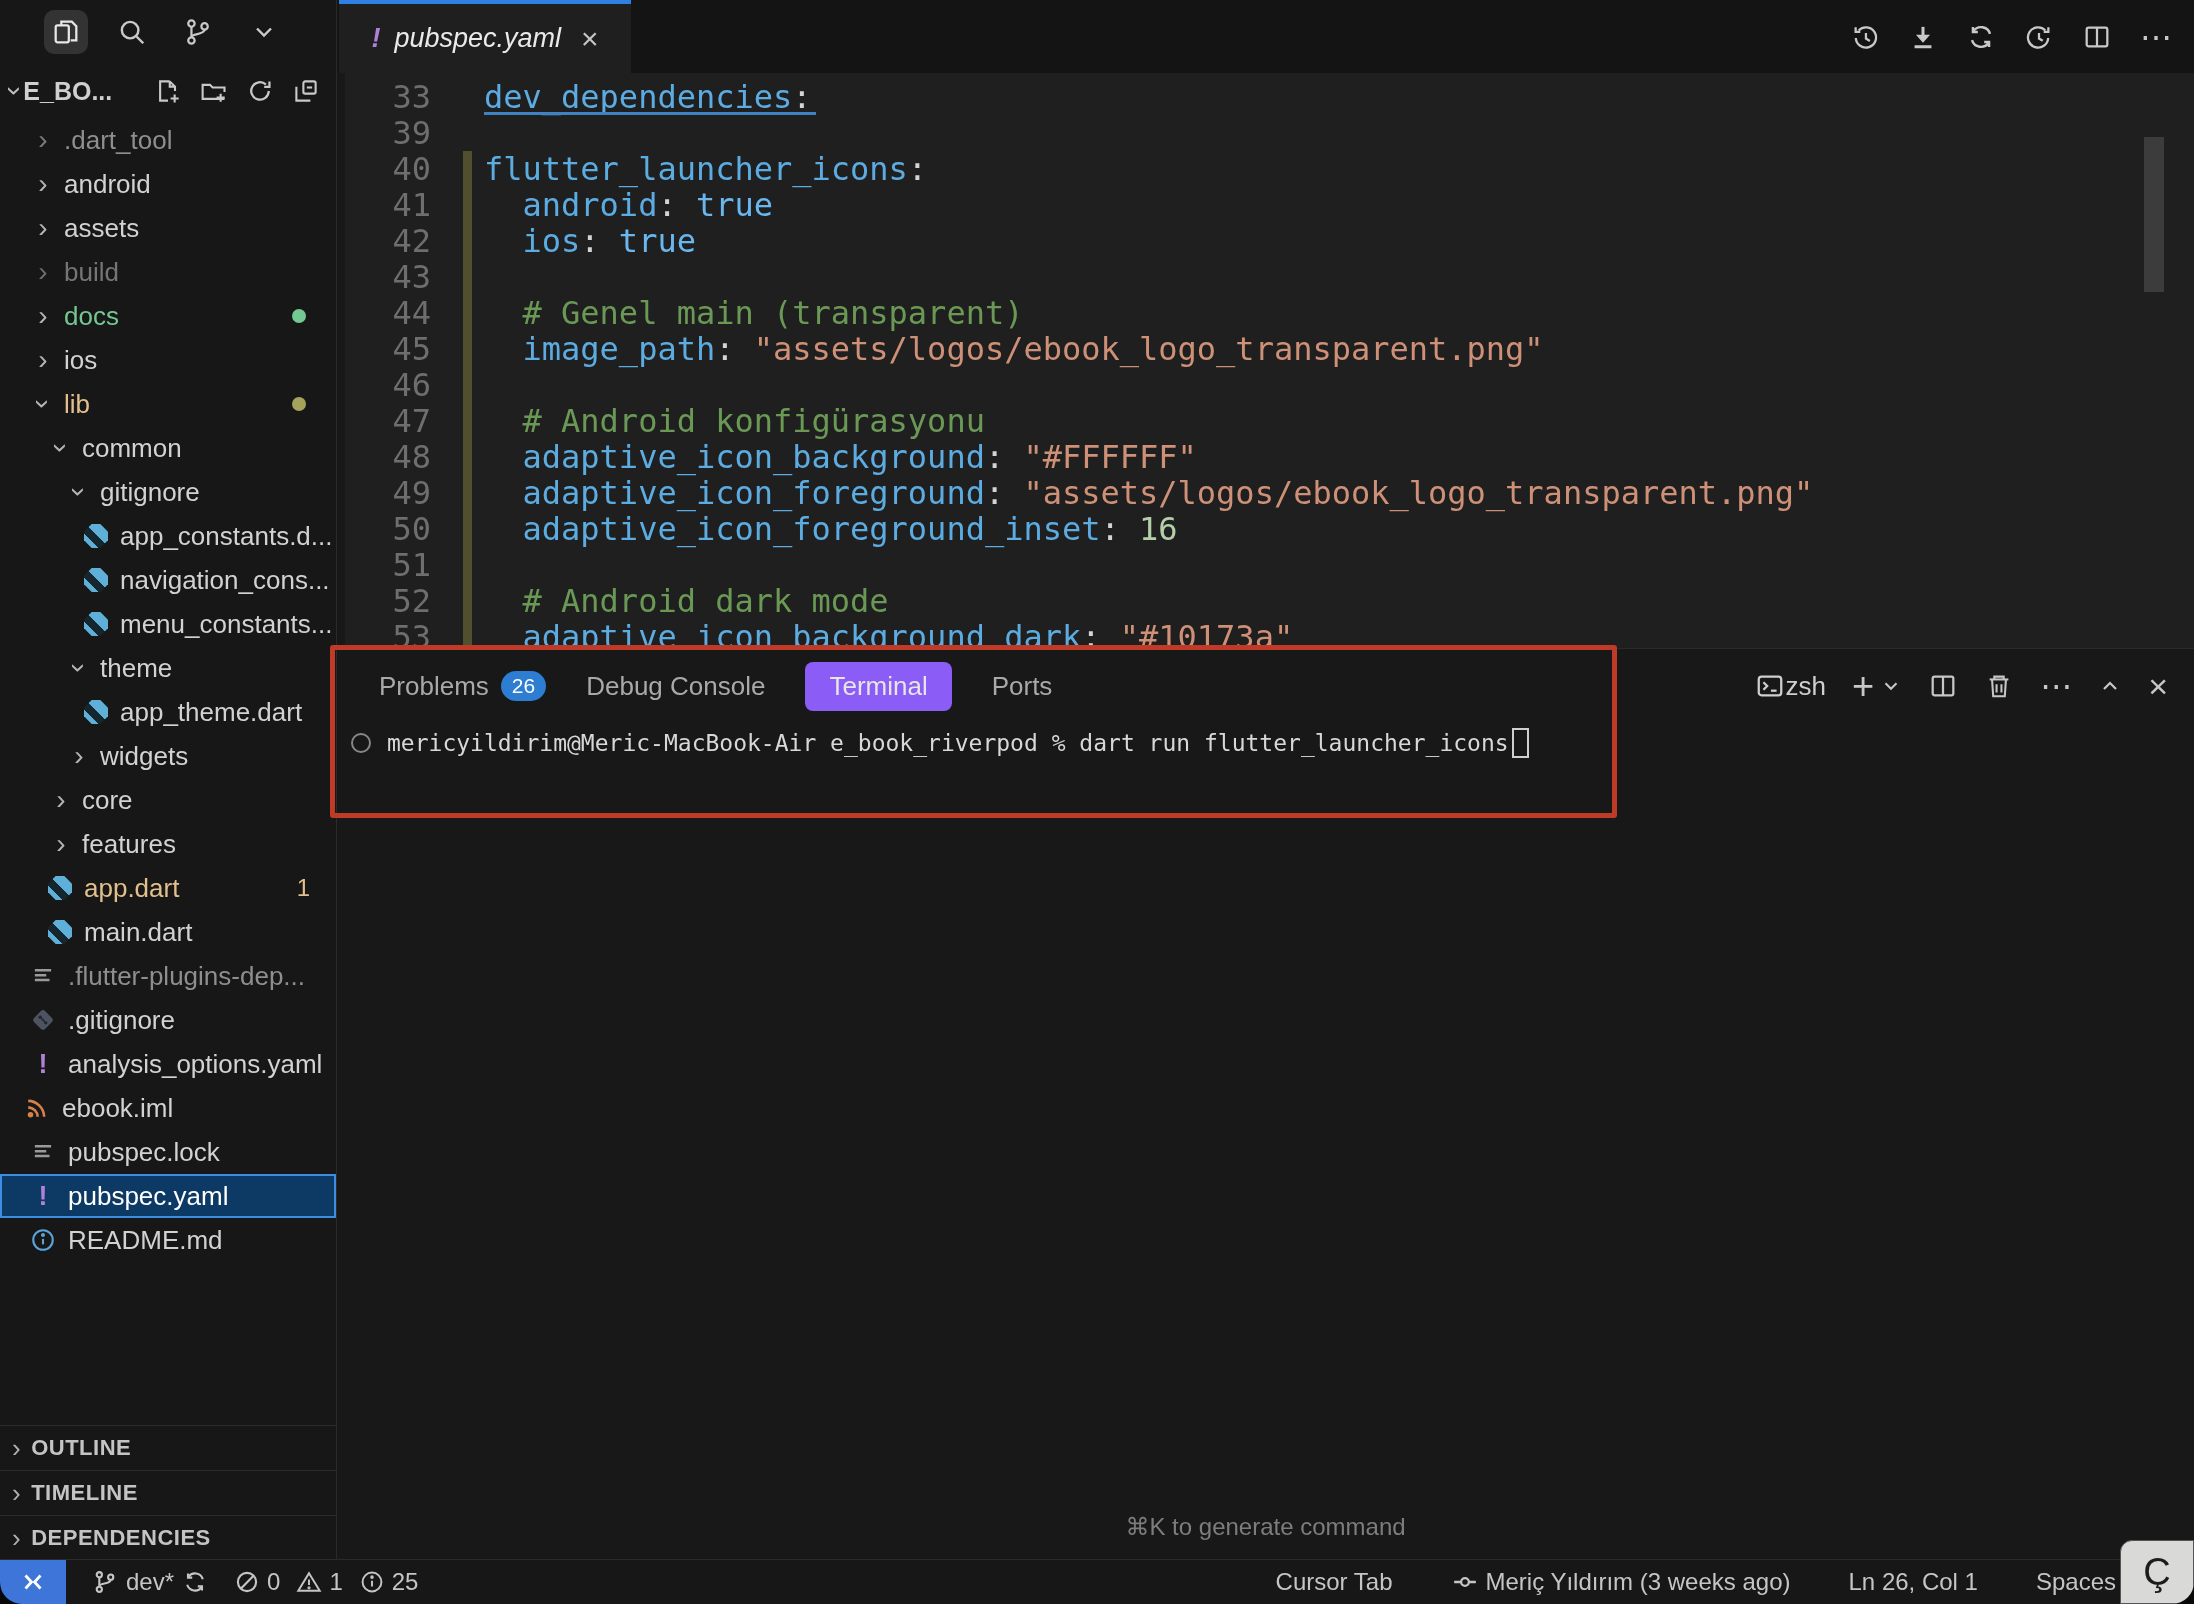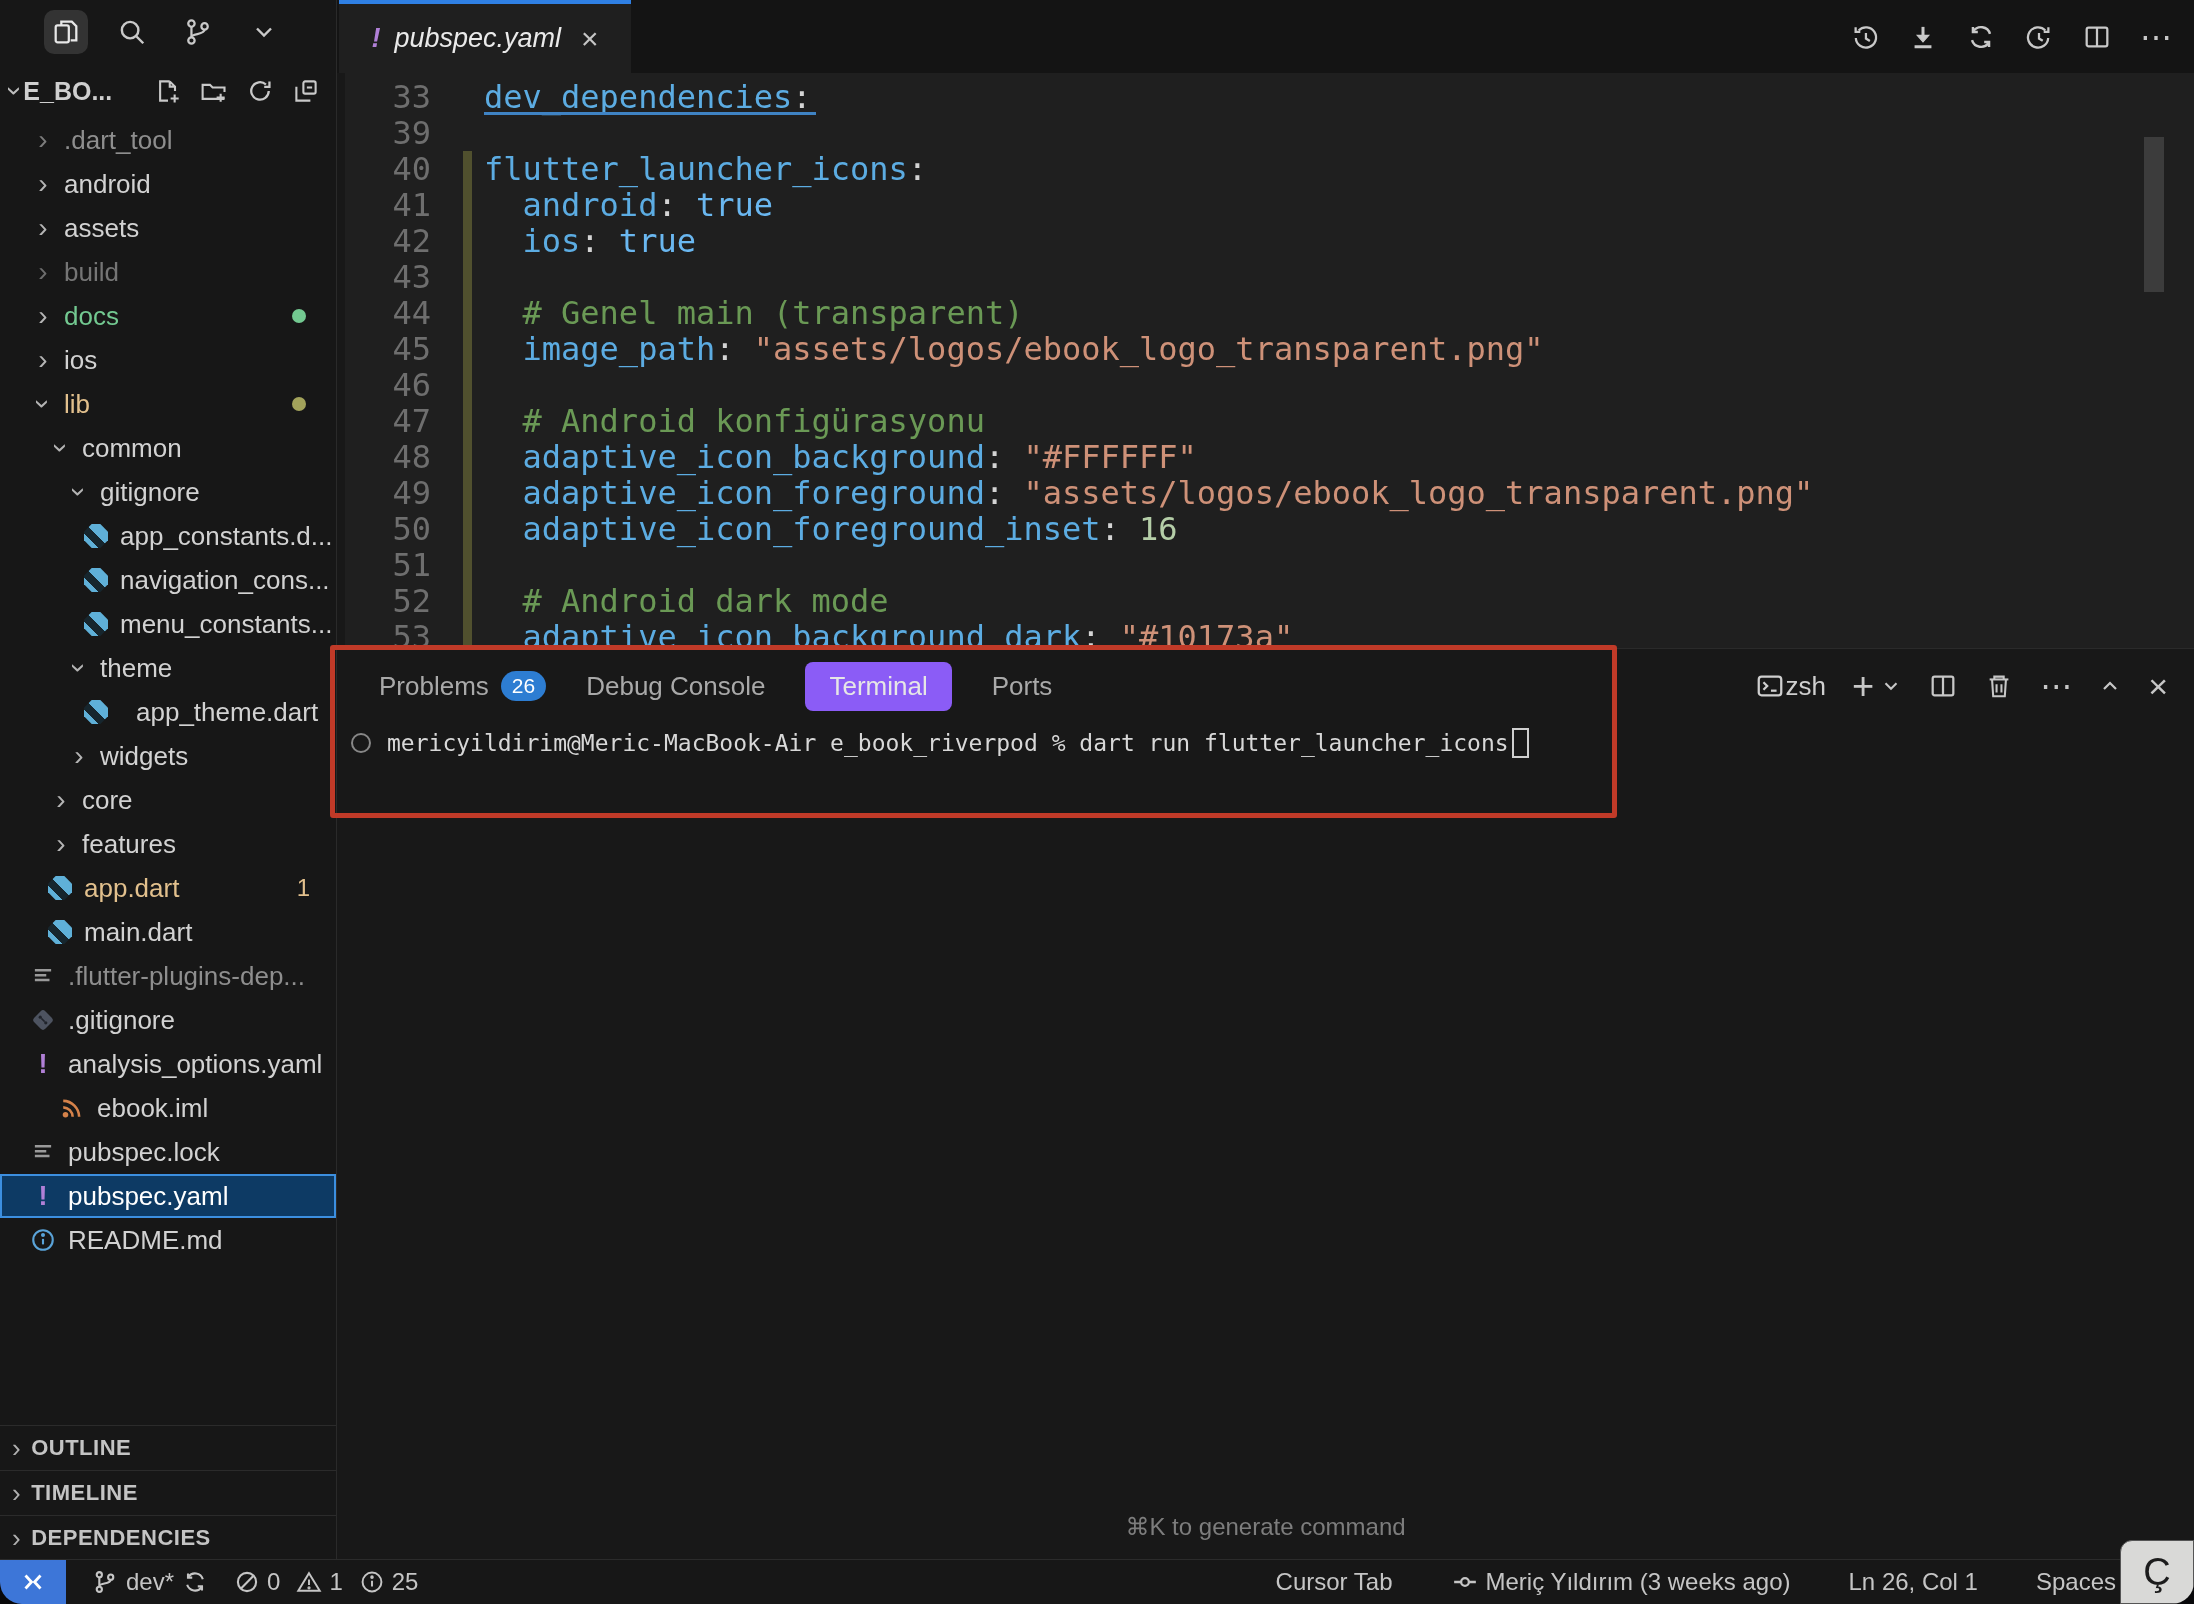--- a/index.html
+++ b/index.html
@@ -212,21 +212,21 @@
           <span>navigation_cons...</span>
         </div>
         <div class="trow " style="padding-left: 84px;">
           <span class="dart-icon"></span>
           <span>menu_constants...</span>
         </div>
         <div class="trow " style="padding-left: 66px;">
           <span class="twist open">›</span>
           <span>theme</span>
         </div>
-        <div class="trow " style="padding-left: 84px; gap: 16px;">
+        <div class="trow " style="padding-left: 84px;">
           <span class="dart-icon"></span>
           <span>app_theme.dart</span>
         </div>
         <div class="trow " style="padding-left: 66px;">
           <span class="twist">›</span>
           <span>widgets</span>
         </div>
         <div class="trow " style="padding-left: 48px;">
           <span class="twist">›</span>
           <span>core</span>
@@ -260,21 +260,21 @@
               <circle cx="9.7" cy="9.7" r="1" fill="#20242b"></circle>
               <path d="M7 7l2 2" stroke="#20242b" stroke-width="0.9"></path>
             </svg>
           </span>
           <span>.gitignore</span>
         </div>
         <div class="trow " style="padding-left: 30px;">
           <span class="excl">!</span>
           <span>analysis_options.yaml</span>
         </div>
-        <div class="trow " style="padding-left: 24px; margin-left: 35px;">
+        <div class="trow " style="padding-left: 24px;">
           <span class="icon ficon">
             <svg width="26" height="26" viewBox="0 0 16 16" fill="none">
               <circle cx="4" cy="12.2" r="1.7" fill="#d5824a"></circle>
               <path d="M2.6 7.6a6 6 0 0 1 5.8 5.8" stroke="#d5824a" stroke-width="1.6"></path>
               <path d="M2.6 3.6a10 10 0 0 1 9.8 9.8" stroke="#d5824a" stroke-width="1.6"></path>
             </svg>
           </span>
           <span>ebook.iml</span>
         </div>
         <div class="trow " style="padding-left: 30px;">

